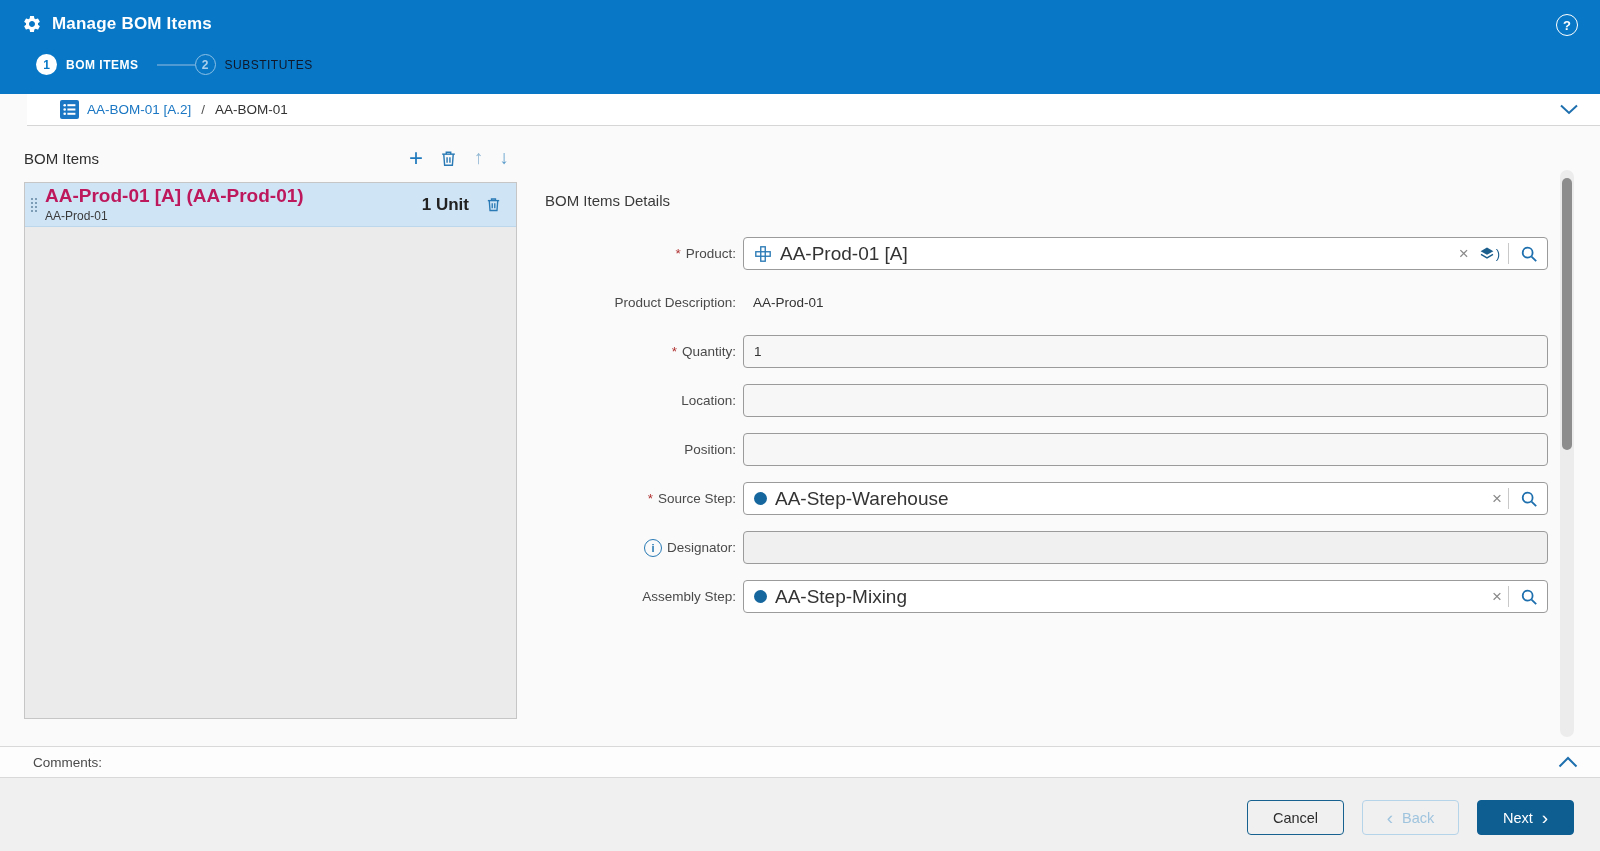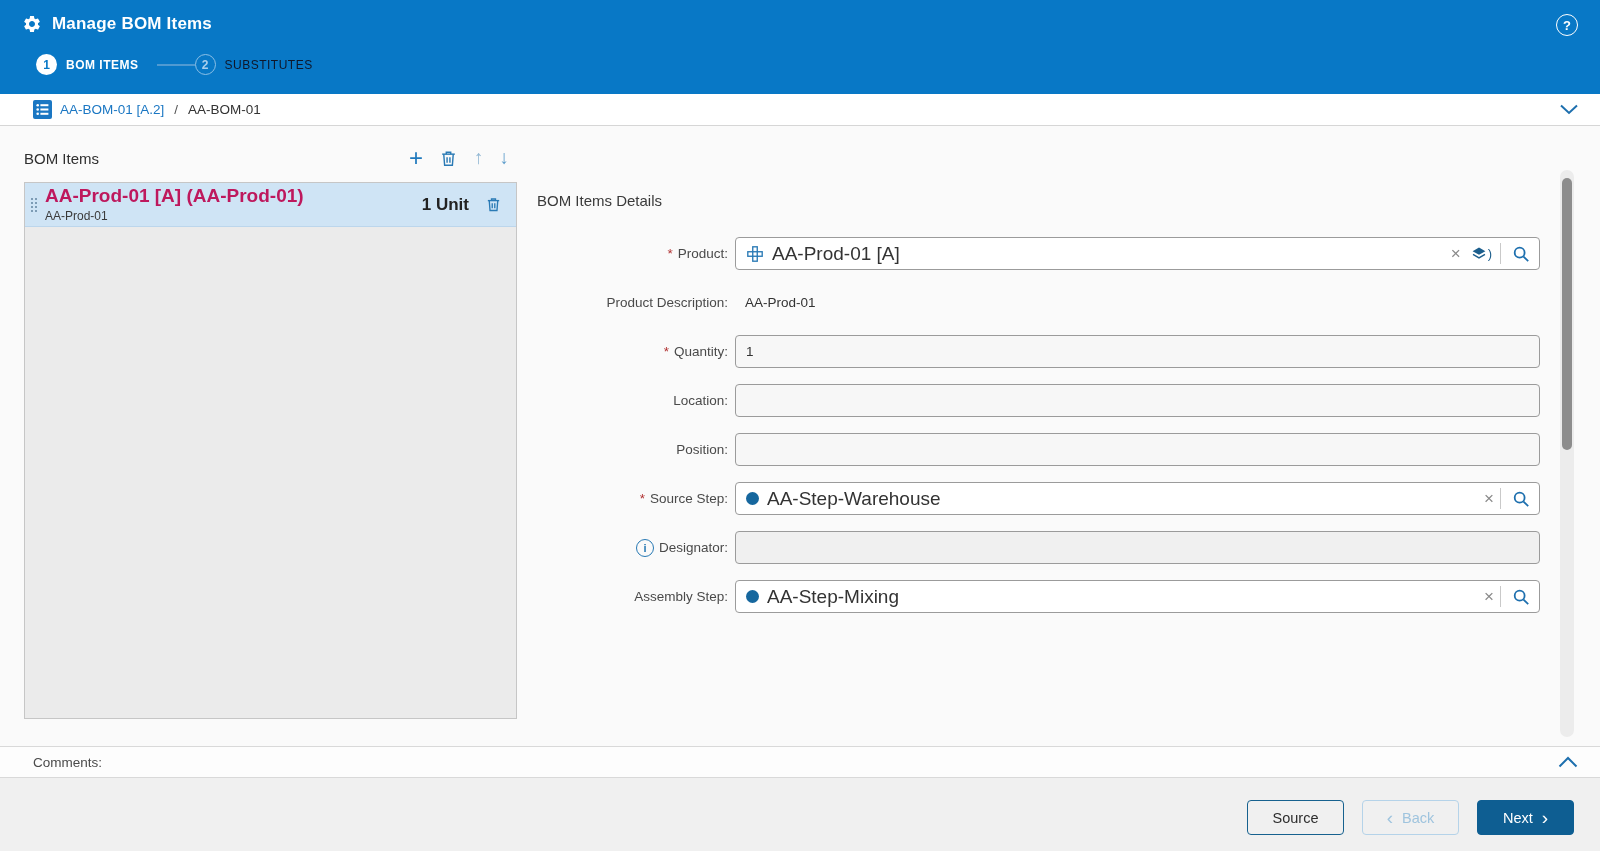--- a/index.html
+++ b/index.html
@@ -28,21 +28,21 @@
   .step-circle.active { background:#fff; color:#0878c6; }
   .step-circle.inactive { background:transparent; border:1.5px solid #8cc0e6; color:#a9cfec; }
   .step-label { font-size:12px; font-weight:700; letter-spacing:.5px; margin-left:9px; }
   .step-label.active { color:#fff; }
   .step-label.inactive { color:#0f172a; font-weight:400; }
   .step-connector { width:38px; height:0; border-top:2px solid #4f9ad2; margin:0 0 0 18px; }
   .step-item { display:flex; align-items:center; }
   
   .breadcrumb {
     height:32px; background:#fff; border-bottom:1px solid #d6d6d6;
-    display:flex; align-items:center; padding:0 22px 0 33px;
+    display:flex; align-items:center; padding:0 22px 0 33px;margin-left:27px;
   }
   .bc-icon svg { width:19px; height:19px; display:block; }
   .bc-link { color:#1b77c3; font-size:13.5px; margin-left:8px; text-decoration:none; cursor:pointer; }
   .bc-sep { color:#555; font-size:13.5px; margin:0 10px; }
   .bc-current { color:#333; font-size:13.5px; }
   .bc-chevron { margin-left:auto; cursor:pointer; background:none; border:none; padding:0; display:flex; }
   
   .content { height:620px; display:flex; position:relative; }
   .left-col { width:493px; margin-left:24px; flex:none; display:flex; flex-direction:column; }
   .panel-head { height:56px; display:flex; align-items:center; padding-top:8px; }
@@ -68,21 +68,21 @@
   .grip { display:grid; grid-template-columns:2px 2px; grid-auto-rows:2px; gap:2px; cursor:grab; }
   .grip i { background:#7d9cb5; display:block; }
   .row-titles { margin-left:8px; line-height:1.3; }
   .row-title { font-size:19px; font-weight:700; color:#be185d; }
   .row-sub { font-size:12px; color:#3a3a3a; }
   .row-qty { margin-left:auto; font-weight:700; font-size:17px; color:#222; }
   .row-trash { margin:0 4px 0 16px; }
   .row-trash .trash-svg { width:17px; height:17px; }
   .tbody-empty { flex:1; background:#ebebeb; }
   
-  .details { flex:1; margin-left:20px; padding-top:66px; }
+  .details { flex:1; margin-left:28px; padding-top:66px; }
   .details-title { font-size:15px; color:#3a3a3a; font-weight:400; margin:0 0 28px 0; }
   .frow { display:flex; align-items:center; height:33px; margin-bottom:16px; }
   .flabel {
     width:191px; flex:none; display:flex; align-items:center; justify-content:flex-end;
     gap:5px; font-size:13.5px; color:#4a4a4a; padding-right:0;
   }
   .req { color:#b03030; font-size:13.5px; }
   .fctl { margin-left:7px; }
   .finput {
     width:805px; height:33px; border:1px solid #9b9b9b; border-radius:4px;
@@ -360,21 +360,21 @@
   <span>Comments:</span>
   <button class="collapse-btn">
     <svg width="20" height="12" viewBox="0 0 20 12" fill="none" stroke="#1d6fae" stroke-width="2">
         <polyline points="1.5,10.5 10,2 18.5,10.5"></polyline>
       </svg>
   </button>
 </div>
 
 <div class="footer">
   <button class="btn btn-cancel">
-    <span>Source</span>
+    <span>Cancel</span>
   </button>
   <button class="btn btn-back">
     <span class="chev">‹</span>
     <span>Back</span>
   </button>
   <button class="btn btn-next">
     <span>Next</span>
     <span class="chev">›</span>
   </button>
 </div>

